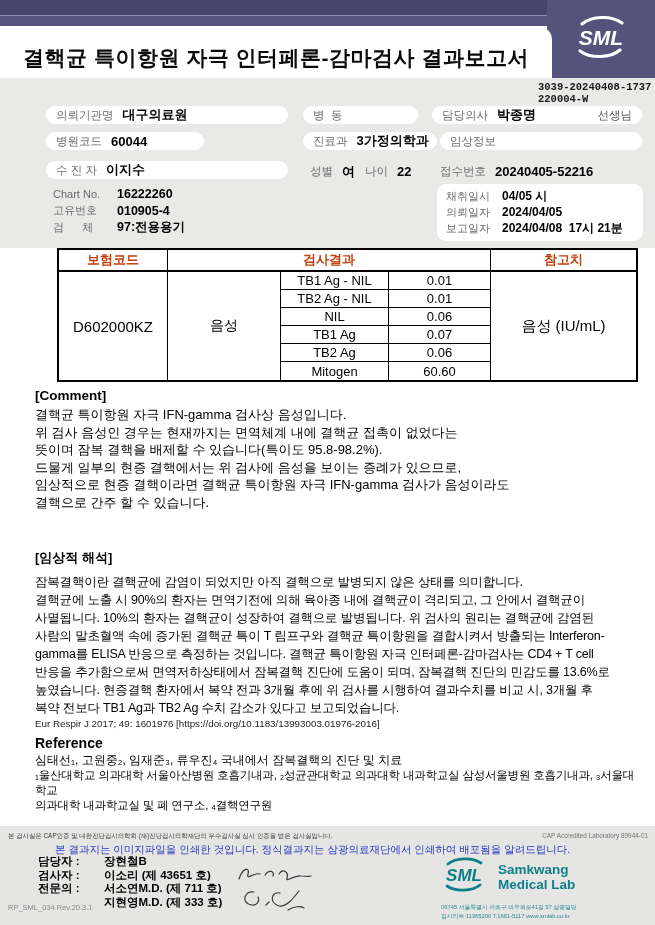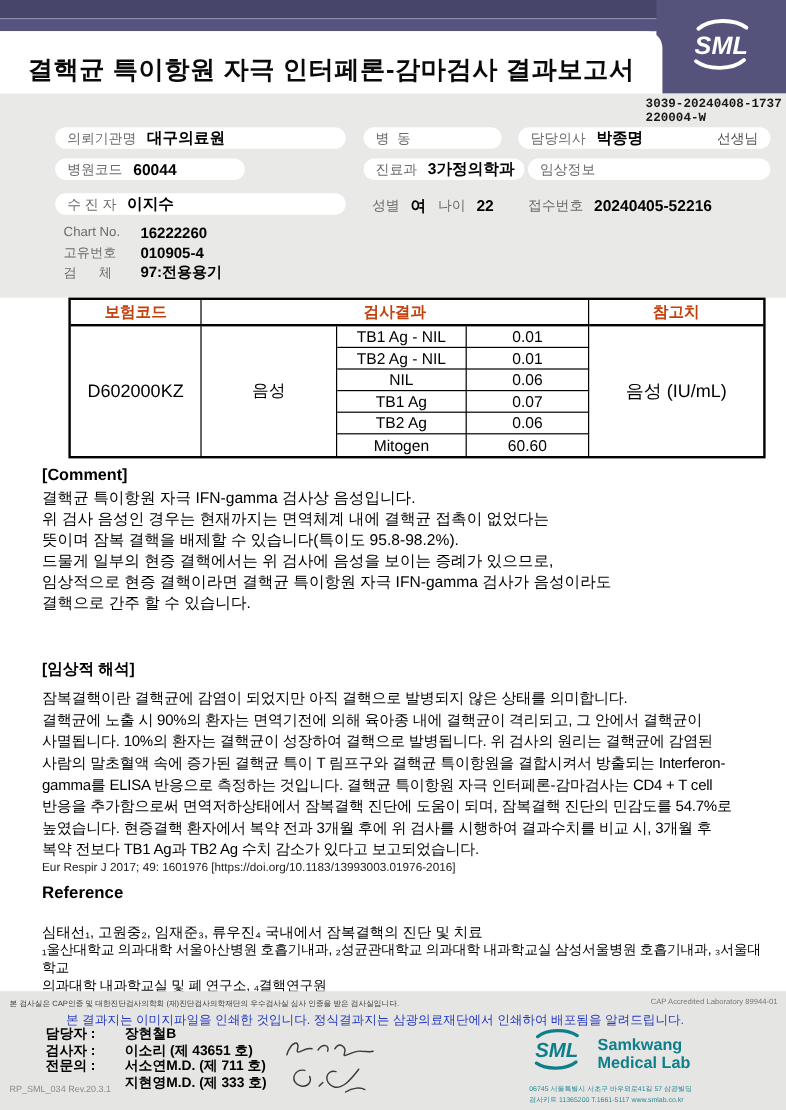--- a/index.html
+++ b/index.html
@@ -47,21 +47,21 @@
 
   
   .comment { position:absolute; left:35px; top:388px; width:600px; }
   .comment .hd { font-weight:bold; font-size:13.5px; margin-bottom:3px; }
   .comment .ln { font-size:13px; line-height:17.5px; white-space:nowrap; }
   .interp { position:absolute; left:35px; top:549px; width:612px; }
   .interp .hd { font-weight:bold; font-size:13px; margin-bottom:6px; }
   .interp .ln { font-size:12.5px; line-height:18px; letter-spacing:-0.2px; white-space:nowrap; }
   .interp .cite { font-size:9.8px; color:#222; margin-top:1px; }
   .refsec { position:absolute; left:35px; top:735px; width:605px; }
-  .refsec .hd { font-weight:bold; font-size:14px; margin-bottom:19px; }
+  .refsec .hd { font-weight:bold; font-size:14px; margin-bottom:2px; }
   .refsec .ln1 { font-size:12px; line-height:15px; }
   .refsec .ln2 { font-size:11.5px; line-height:15px; letter-spacing:-0.2px; }
 
   
   .footer-grey { position:absolute; left:0; top:826px; width:655px; height:99px; background:#e5e5e4; }
   .cap-line { position:absolute; left:8px; top:832px; width:640px; display:flex; justify-content:space-between; }
   .cap-left { font-size:6.4px; color:#3a3a3a; }
   .cap-right { font-size:6.4px; color:#777; }
   .notice { position:absolute; left:55px; top:843px; font-size:10.5px; color:#2438bd; white-space:nowrap; }
   .staff { position:absolute; left:38px; top:855px; }
@@ -149,20 +149,34 @@
   </div>
   <div class="meta-row" style="left:53px; top:203px;">
     <span class="lbl">고유번호</span>
     <span class="val">010905-4</span>
   </div>
   <div class="meta-row" style="left:53px; top:220px;">
     <span class="lbl">검      체</span>
     <span class="val">97:전용용기</span>
   </div>
 
+  <div class="date-box">
+    <div class="drow">
+      <span class="lbl">채취일시</span>
+      <span class="val">04/05 시</span>
+    </div>
+    <div class="drow">
+      <span class="lbl">의뢰일자</span>
+      <span class="val">2024/04/05</span>
+    </div>
+    <div class="drow">
+      <span class="lbl">보고일자</span>
+      <span class="val">2024/04/08  17시 21분</span>
+    </div>
+  </div>
 
   <div class="rtable">
     <div class="th th-ins">보험코드</div>
     <div class="th th-res">검사결과</div>
     <div class="th th-ref">참고치</div>
 
     <div class="code-cell" style="grid-row:2/8;">D602000KZ</div>
     <div class="result-cell" style="grid-row:2/8;">음성</div>
 
     <div class="acell" style="grid-column:3; grid-row:2;">TB1 Ag - NIL</div>
@@ -191,21 +205,21 @@
     <div class="ln">결핵으로 간주 할 수 있습니다.</div>
   </div>
 
   <div class="interp">
     <div class="hd">[임상적 해석]</div>
     <div class="ln">잠복결핵이란 결핵균에 감염이 되었지만 아직 결핵으로 발병되지 않은 상태를 의미합니다.</div>
     <div class="ln">결핵균에 노출 시 90%의 환자는 면역기전에 의해 육아종 내에 결핵균이 격리되고, 그 안에서 결핵균이</div>
     <div class="ln">사멸됩니다. 10%의 환자는 결핵균이 성장하여 결핵으로 발병됩니다. 위 검사의 원리는 결핵균에 감염된</div>
     <div class="ln">사람의 말초혈액 속에 증가된 결핵균 특이 T 림프구와 결핵균 특이항원을 결합시켜서 방출되는 Interferon-</div>
     <div class="ln">gamma를 ELISA 반응으로 측정하는 것입니다. 결핵균 특이항원 자극 인터페론-감마검사는 CD4 + T cell</div>
-    <div class="ln">반응을 추가함으로써 면역저하상태에서 잠복결핵 진단에 도움이 되며, 잠복결핵 진단의 민감도를 54.7%로</div>
+    <div class="ln">반응을 추가함으로써 면역저하상태에서 잠복결핵 진단에 도움이 되며, 잠복결핵 진단의 민감도를 13.6%로</div>
     <div class="ln">높였습니다. 현증결핵 환자에서 복약 전과 3개월 후에 위 검사를 시행하여 결과수치를 비교 시, 3개월 후</div>
     <div class="ln">복약 전보다 TB1 Ag과 TB2 Ag 수치 감소가 있다고 보고되었습니다.</div>
     <div class="cite">Eur Respir J 2017; 49: 1601976 [https://doi.org/10.1183/13993003.01976-2016]</div>
   </div>
 
   <div class="refsec">
     <div class="hd">Reference</div>
     <div class="ln1">심태선₁, 고원중₂, 임재준₃, 류우진₄ 국내에서 잠복결핵의 진단 및 치료</div>
     <div class="ln2">₁울산대학교 의과대학 서울아산병원 호흡기내과, ₂성균관대학교 의과대학 내과학교실 삼성서울병원 호흡기내과, ₃서울대학교</div>
     <div class="ln2">의과대학 내과학교실 및 폐 연구소, ₄결핵연구원</div>

